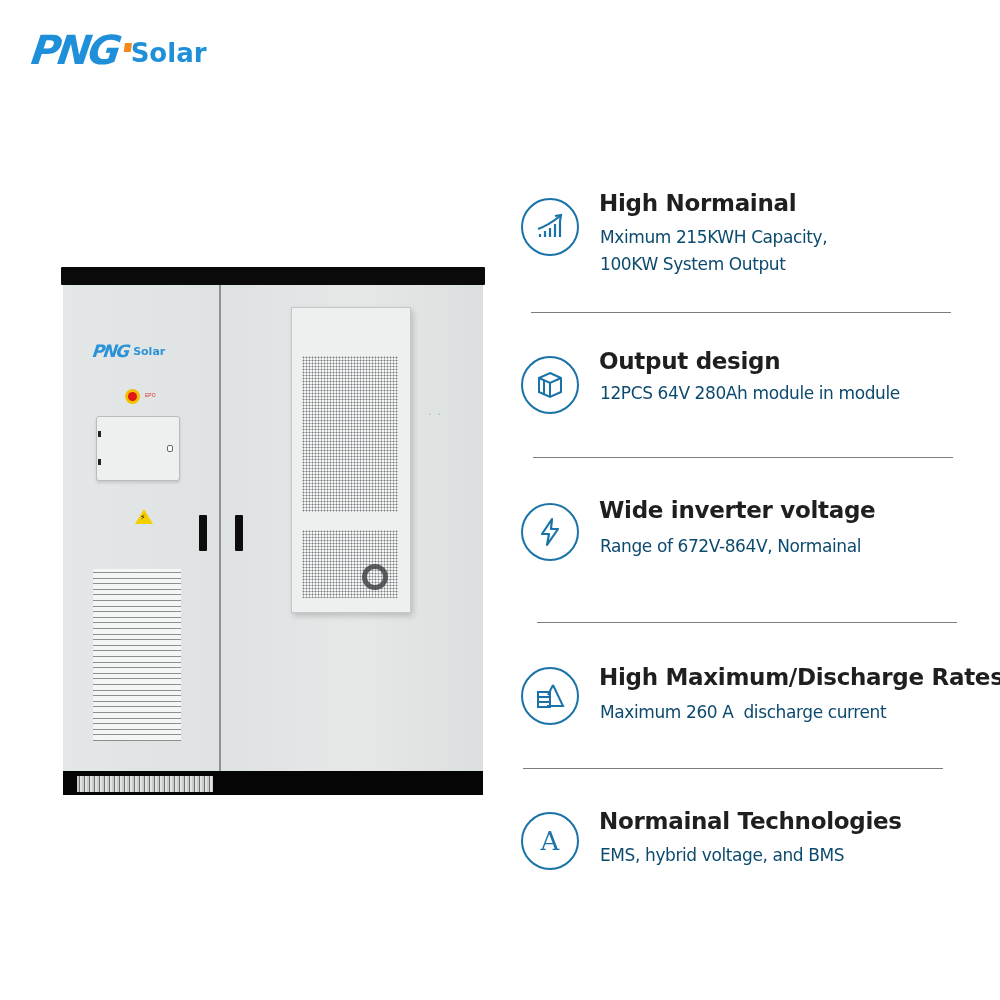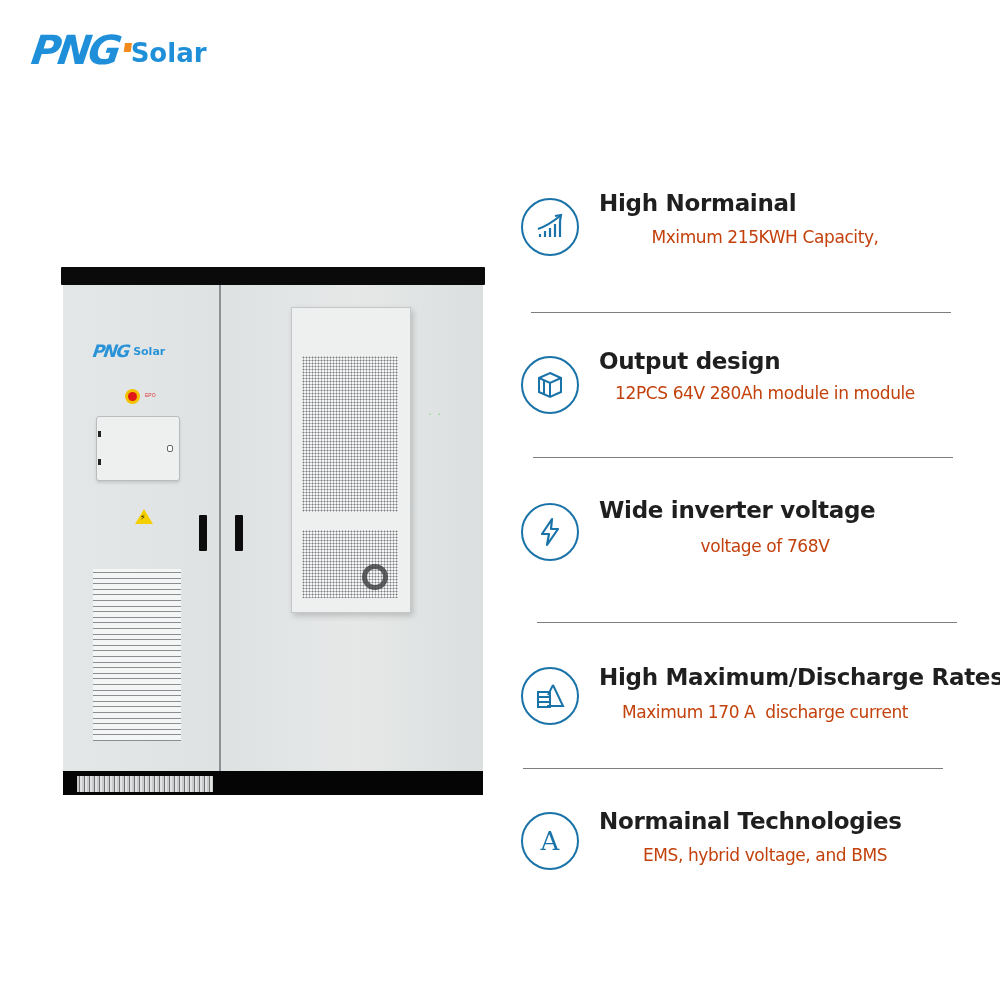--- a/index.html
+++ b/index.html
@@ -68,21 +68,21 @@
   .leds { position: absolute; left: 208px; top: 126px; font-size: 5px; color: #7fd47f; letter-spacing: 3px; }
 
   
   .feature { position: absolute; left: 521px; }
   .feature .icon {
     position: absolute; left: 0; top: 0; width: 58px; height: 58px; border-radius: 50%;
     border: 2px solid #1a73a8; box-sizing: border-box; display: flex; align-items: center; justify-content: center;
   }
   .feature .icon svg { width: 34px; height: 34px; }
   .feature .title { position: absolute; left: 78px; top: -8px; white-space: nowrap; font-family: "DejaVu Sans", sans-serif; font-weight: bold; font-size: 23px; color: #1f1f1f; letter-spacing: -0.3px; }
-  .feature .desc { position: absolute; left: 79px; top: 26px; width: 330px; font-family: "DejaVu Sans", sans-serif; font-size: 17px; line-height: 27px; color: #c2410c; letter-spacing: -0.4px; text-align: center; }
+  .feature .desc { position: absolute; left: 79px; top: 26px; width: 330px; font-family: "DejaVu Sans", sans-serif; font-size: 17px; line-height: 27px; color: #0c4a6e; letter-spacing: -0.4px; }
   .divider { position: absolute; height: 1px; background: #7d7d7d; }
 </style>
 </head>
 <body>
 
 <div class="brand">
   <div class="mark">
     <span>PNG</span>
     <span class="dot"></span>
   </div>
@@ -133,20 +133,21 @@
       <line x1="17" y1="27" x2="17" y2="18"></line>
         <line x1="22" y1="27" x2="22" y2="14"></line>
       <line x1="27" y1="27" x2="27" y2="11"></line>
       <path d="M5 19 Q16 15 27 6"></path>
         <path d="M22 6 L28 5 L27 11"></path>
     </svg>
   </div>
   <div class="title">High Normainal</div>
   <div class="desc">
     <div>Mximum 215KWH Capacity,</div>
+    <div>100KW System Output</div>
   </div>
 </div>
 <div class="divider" style="left:531px; top:312px; width:420px;"></div>
 
 <div class="feature" style="top:356px">
   <div class="icon">
     <svg viewBox="0 0 34 34" fill="none" stroke="#1a73a8" stroke-width="2">
       <path d="M17 5 L28 10 L28 24 L17 29 L6 24 L6 10 Z"></path>
       <path d="M6 10 L17 15 L28 10"></path>
         <line x1="17" y1="15" x2="17" y2="29"></line>
@@ -161,38 +162,38 @@
 <div class="divider" style="left:533px; top:457px; width:420px;"></div>
 
 <div class="feature" style="top:503px">
   <div class="icon">
     <svg viewBox="0 0 34 34" fill="none" stroke="#1a73a8" stroke-width="2.2" stroke-linejoin="round">
       <path d="M19 4 L9 19 L16 19 L14 30 L25 14 L18 14 Z"></path>
     </svg>
   </div>
   <div class="title" style="top:-6px">Wide inverter voltage</div>
   <div class="desc" style="top:30px">
-    <div>voltage of 768V</div>
+    <div>Range of 672V-864V, Normainal</div>
   </div>
 </div>
 <div class="divider" style="left:537px; top:622px; width:420px;"></div>
 
 <div class="feature" style="top:667px">
   <div class="icon">
     <svg viewBox="0 0 34 34" fill="none" stroke="#1a73a8" stroke-width="2">
       <path d="M20 6 L30 27 L14 27"></path>
         <line x1="20" y1="6" x2="15" y2="16"></line>
       <rect x="5" y="13" width="12" height="5"></rect>
         <rect x="5" y="18" width="12" height="5"></rect>
       <rect x="5" y="23" width="12" height="5"></rect>
     </svg>
   </div>
   <div class="title" style="top:-3px">High Maximum/Discharge Rates</div>
   <div class="desc" style="top:32px">
-    <div style="white-space:pre">Maximum 170 A  discharge current</div>
+    <div style="white-space:pre">Maximum 260 A  discharge current</div>
   </div>
 </div>
 <div class="divider" style="left:523px; top:768px; width:420px;"></div>
 
 <div class="feature" style="top:812px">
   <div class="icon">
     <span style="font-family:'DejaVu Serif',serif; font-size:26px; color:#1a73a8; line-height:1;">A</span>
   </div>
   <div class="title" style="top:-4px">Normainal Technologies</div>
   <div class="desc" style="top:30px">

